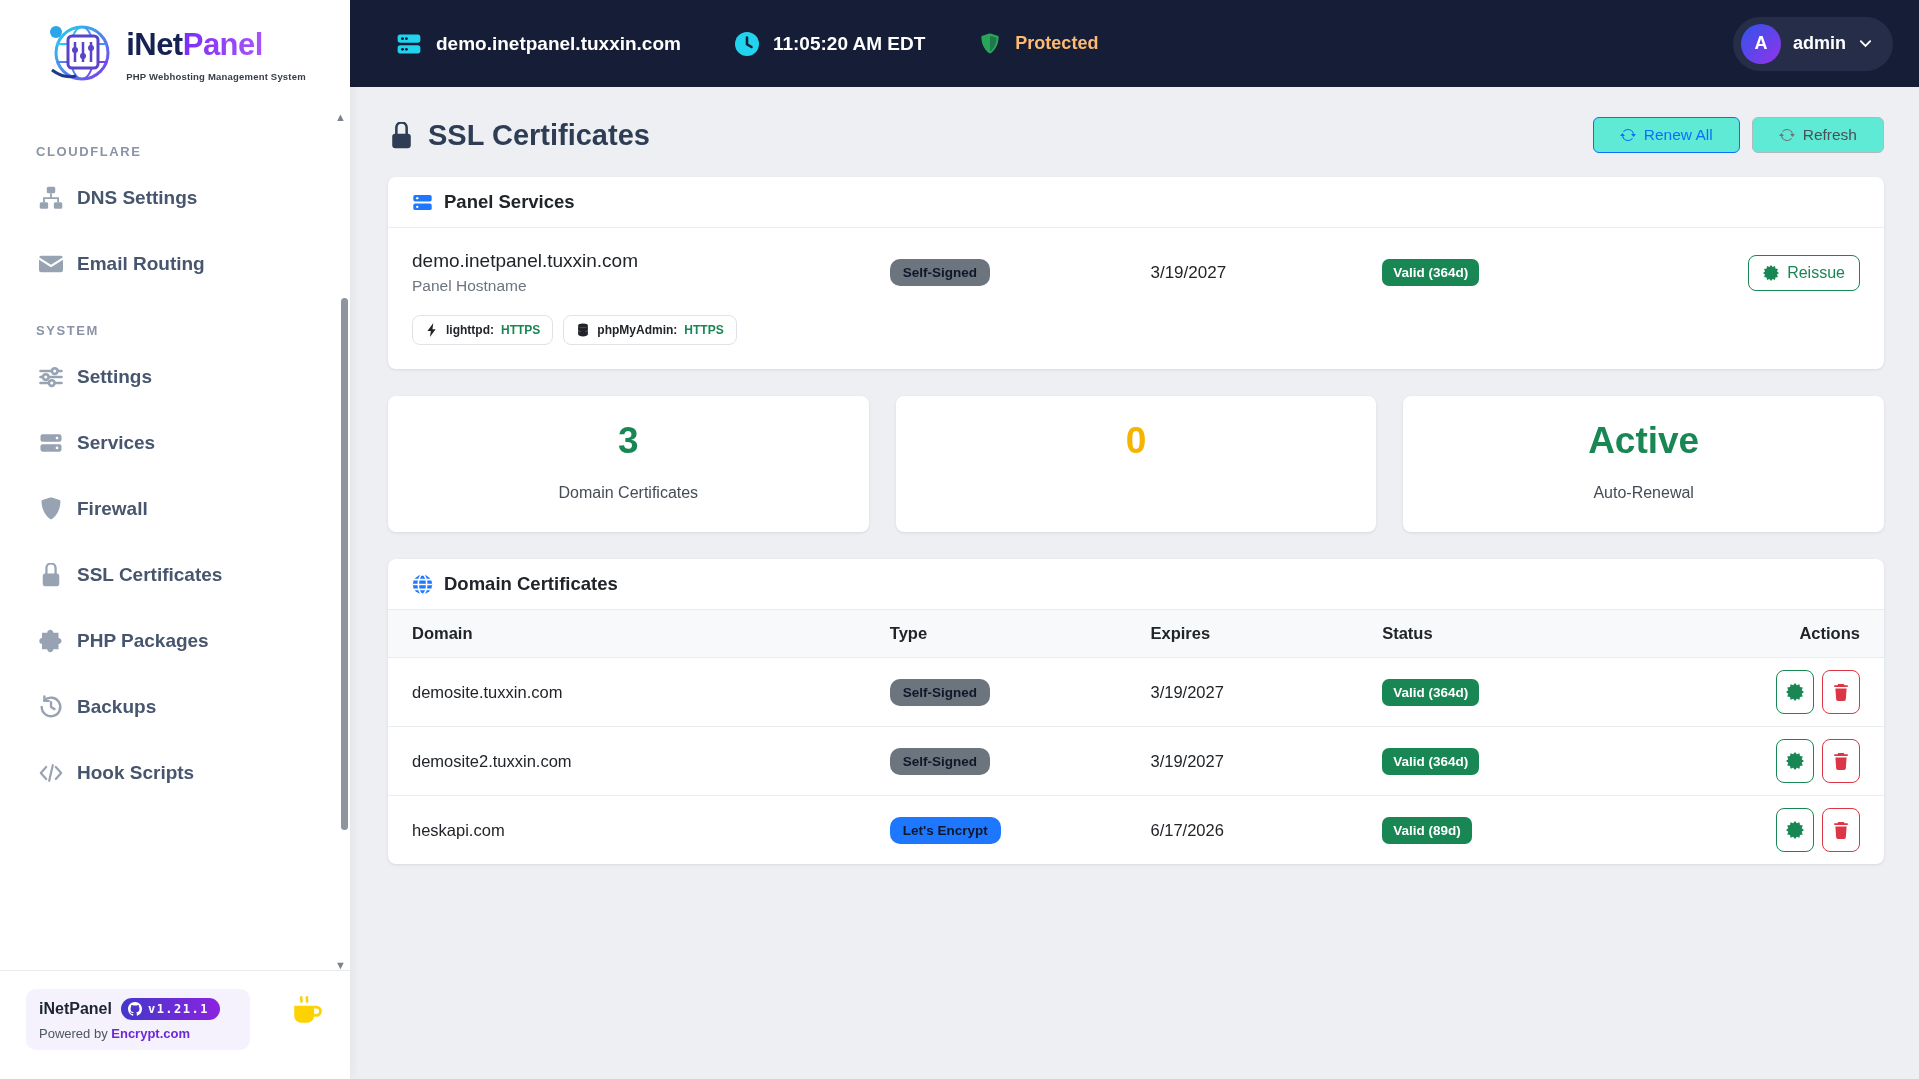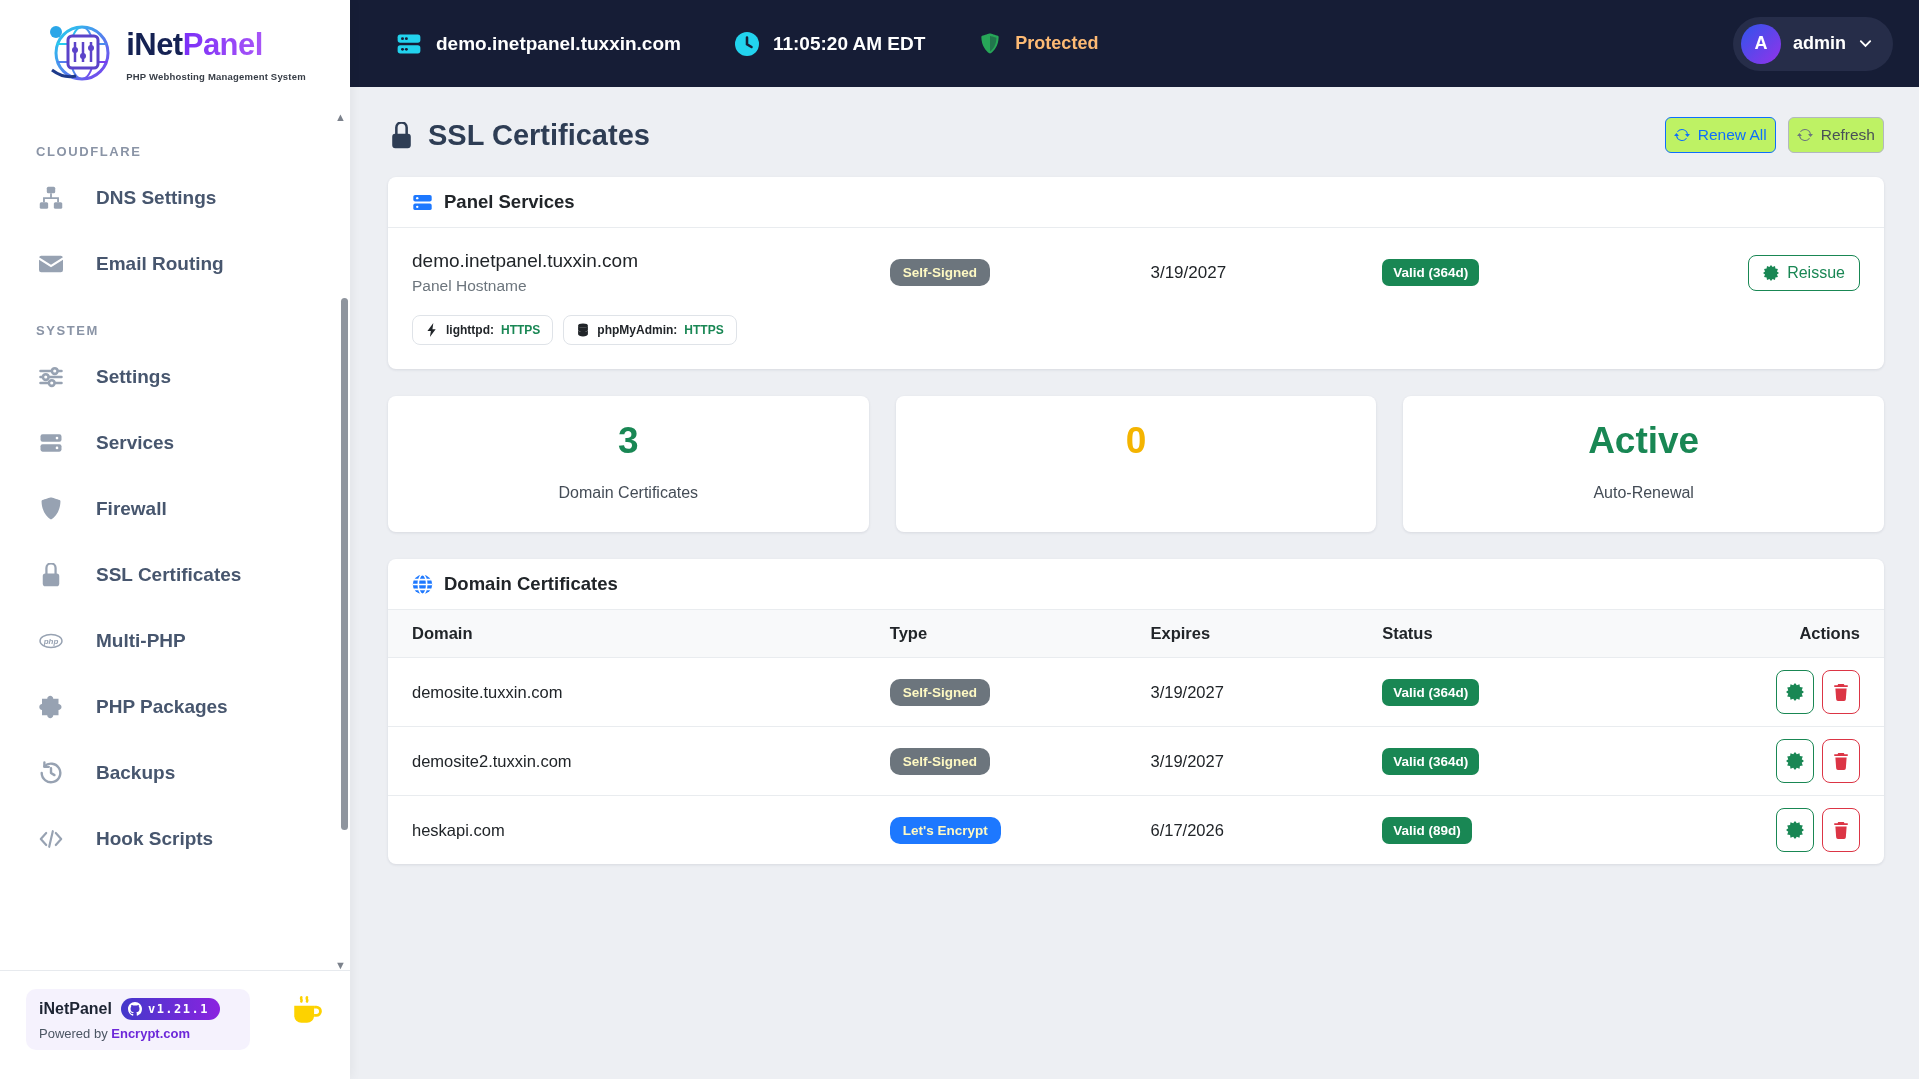--- a/index.html
+++ b/index.html
@@ -21,21 +21,21 @@
   .scroll-caret { position:absolute; right:4px; color:#7c828c; font-size:11px; line-height:1; }
   .caret-up { top:112px; }
   .caret-down { bottom:108px; }
   .scroll-thumb { position:absolute; right:2px; top:298px; width:7px; height:532px;
     background:#8f959e; border-radius:4px; }
 
   nav.side-nav { flex:1; overflow:hidden; padding-top:30px; }
   .nav-section { font-size:13px; font-weight:700; letter-spacing:1.6px; color:#8a94a6;
     margin:26px 0 6px 36px; }
   .nav-section:first-child { margin-top:12px; }
-  .nav-item { display:flex; align-items:center; gap:32px; padding:20px 10px 20px 38px; cursor:pointer; }
+  .nav-item { display:flex; align-items:center; gap:13px; padding:20px 10px 20px 38px; cursor:pointer; }
   .nav-icon { width:26px; height:26px; color:#97a2b2; display:flex; align-items:center; justify-content:center; flex:none; }
   .nav-icon svg { width:24px; height:24px; }
   .nav-label { font-size:19px; font-weight:600; color:#47566e; }
 
   .side-footer { height:109px; border-top:1px solid #e7eaee; position:relative; }
   .version-card { position:absolute; left:26px; top:18px; width:224px; background:#f5f2fd;
     border-radius:10px; padding:9px 13px; }
   .vc-row1 { display:flex; align-items:center; gap:9px; }
   .vc-app { font-size:16px; font-weight:800; color:#1d2433; }
   .vc-badge { display:inline-flex; align-items:center; gap:6px; border-radius:999px;
@@ -61,22 +61,22 @@
     background:linear-gradient(135deg,#2f54eb,#9333ea); display:flex; align-items:center; justify-content:center; }
   .user-name { color:#fff; font-size:18px; font-weight:600; }
 
   .content { padding:30px 35px 0 38px; }
 
   .page-head { display:flex; align-items:center; justify-content:space-between; margin-bottom:24px; }
   .page-title { display:flex; align-items:center; gap:13px; }
   .page-title h1 { font-size:29px; font-weight:700; color:#2e3d54; }
   .page-title svg { width:27px; height:27px; fill:#2e3d54; }
   .head-buttons { display:flex; gap:12px; }
-  .btn { display:inline-flex; align-items:center; gap:8px; border-radius:6px; background:#bef264;
-    font-size:15.5px; font-weight:500; padding:8px 8px; cursor:pointer; }
+  .btn { display:inline-flex; align-items:center; gap:8px; border-radius:6px; background:#5eead4;
+    font-size:15.5px; font-weight:500; padding:8px 26px; cursor:pointer; }
   .btn svg { width:16px; height:16px; }
   .btn-outline-blue { border:1px solid #0d6efd; color:#0d6efd; }
   .btn-outline-blue svg { fill:#0d6efd; }
   .btn-outline-gray { border:1px solid #b2b8bf; color:#495057; }
   .btn-outline-gray svg { fill:#6c757d; }
 
   .card { background:#fff; border-radius:8px; box-shadow:0 1px 3px rgba(20,30,60,.1); overflow:hidden; }
   .card-head { display:flex; align-items:center; gap:11px; padding:14px 24px; border-bottom:1px solid #e9ecef; }
   .card-head svg { width:21px; height:21px; }
   .card-title { font-size:18.5px; font-weight:700; color:#212529; }
@@ -88,21 +88,21 @@
   .ps-host { font-size:19px; color:#212529; }
   .ps-host-label { font-size:15.5px; color:#6c757d; margin-top:5px; }
   .ps-date { font-size:17px; color:#212529; }
   .ps-actions { justify-self:end; }
   .tag-row { display:flex; gap:10px; margin-top:20px; }
   .svc-tag { display:inline-flex; align-items:center; gap:7px; border:1px solid #dfe3e8;
     border-radius:8px; padding:7px 12px; background:#fff; font-size:12px; font-weight:700; color:#212529; }
   .svc-tag svg { width:14px; height:14px; fill:#212529; }
   .svc-val { color:#198754; }
 
-  .pill { display:inline-block; color:#fef9c3; font-size:13.5px; font-weight:700;
+  .pill { display:inline-block; color:#0f172a; font-size:13.5px; font-weight:700;
     padding:6px 13px; border-radius:10px; }
   .pill-gray { background:#6c757d; }
   .pill-blue { background:#1d78ff; }
   .badge-valid { display:inline-block; background:#198754; color:#fff; font-size:13.5px;
     font-weight:700; padding:6px 11px; border-radius:7px; }
 
   .btn-reissue { display:inline-flex; align-items:center; gap:8px; border:1px solid #198754;
     color:#198754; background:#fff; border-radius:8px; padding:8px 14px; font-size:16px; cursor:pointer; }
   .btn-reissue svg { width:16px; height:16px; fill:#198754; }
 
@@ -222,29 +222,20 @@
 
       <div class="nav-item">
         <span class="nav-icon">
           <svg viewBox="0 0 16 16" fill="currentColor">
               <path d="M8 1a2.3 2.3 0 0 1 2.3 2.3V7H5.7V3.3A2.3 2.3 0 0 1 8 1zm3.8 6V3.3a3.8 3.8 0 0 0-7.6 0V7A1.8 1.8 0 0 0 2.5 8.8v5A1.8 1.8 0 0 0 4.3 15.5h7.4a1.8 1.8 0 0 0 1.8-1.7v-5A1.8 1.8 0 0 0 11.8 7z"></path>
             </svg>
         </span>
         <span class="nav-label">SSL Certificates</span>
       </div>
 
-      <div class="nav-item">
-        <span class="nav-icon">
-          <svg viewBox="0 0 24 16">
-              <ellipse cx="12" cy="8" rx="11" ry="6.5" fill="none" stroke="currentColor" stroke-width="1.4"></ellipse>
-              <text x="12" y="10.8" text-anchor="middle" font-size="8" font-style="italic" font-weight="bold" fill="currentColor" font-family="Liberation Sans, sans-serif">php</text>
-            </svg>
-        </span>
-        <span class="nav-label">Multi-PHP</span>
-      </div>
 
       <div class="nav-item">
         <span class="nav-icon">
           <svg viewBox="0 0 16 16" fill="currentColor">
               <path d="M5.5 2.5c0-1.1.9-2 2-2s2 .9 2 2H13v3.5c1.1 0 2 .9 2 2s-.9 2-2 2V13.5H9.5c0 1.1-.9 2-2 2s-2-.9-2-2H2V10c-1.1 0-1.8-.9-1.8-2S.9 6 2 6V2.5h3.5z"></path>
             </svg>
         </span>
         <span class="nav-label">PHP Packages</span>
       </div>
 

